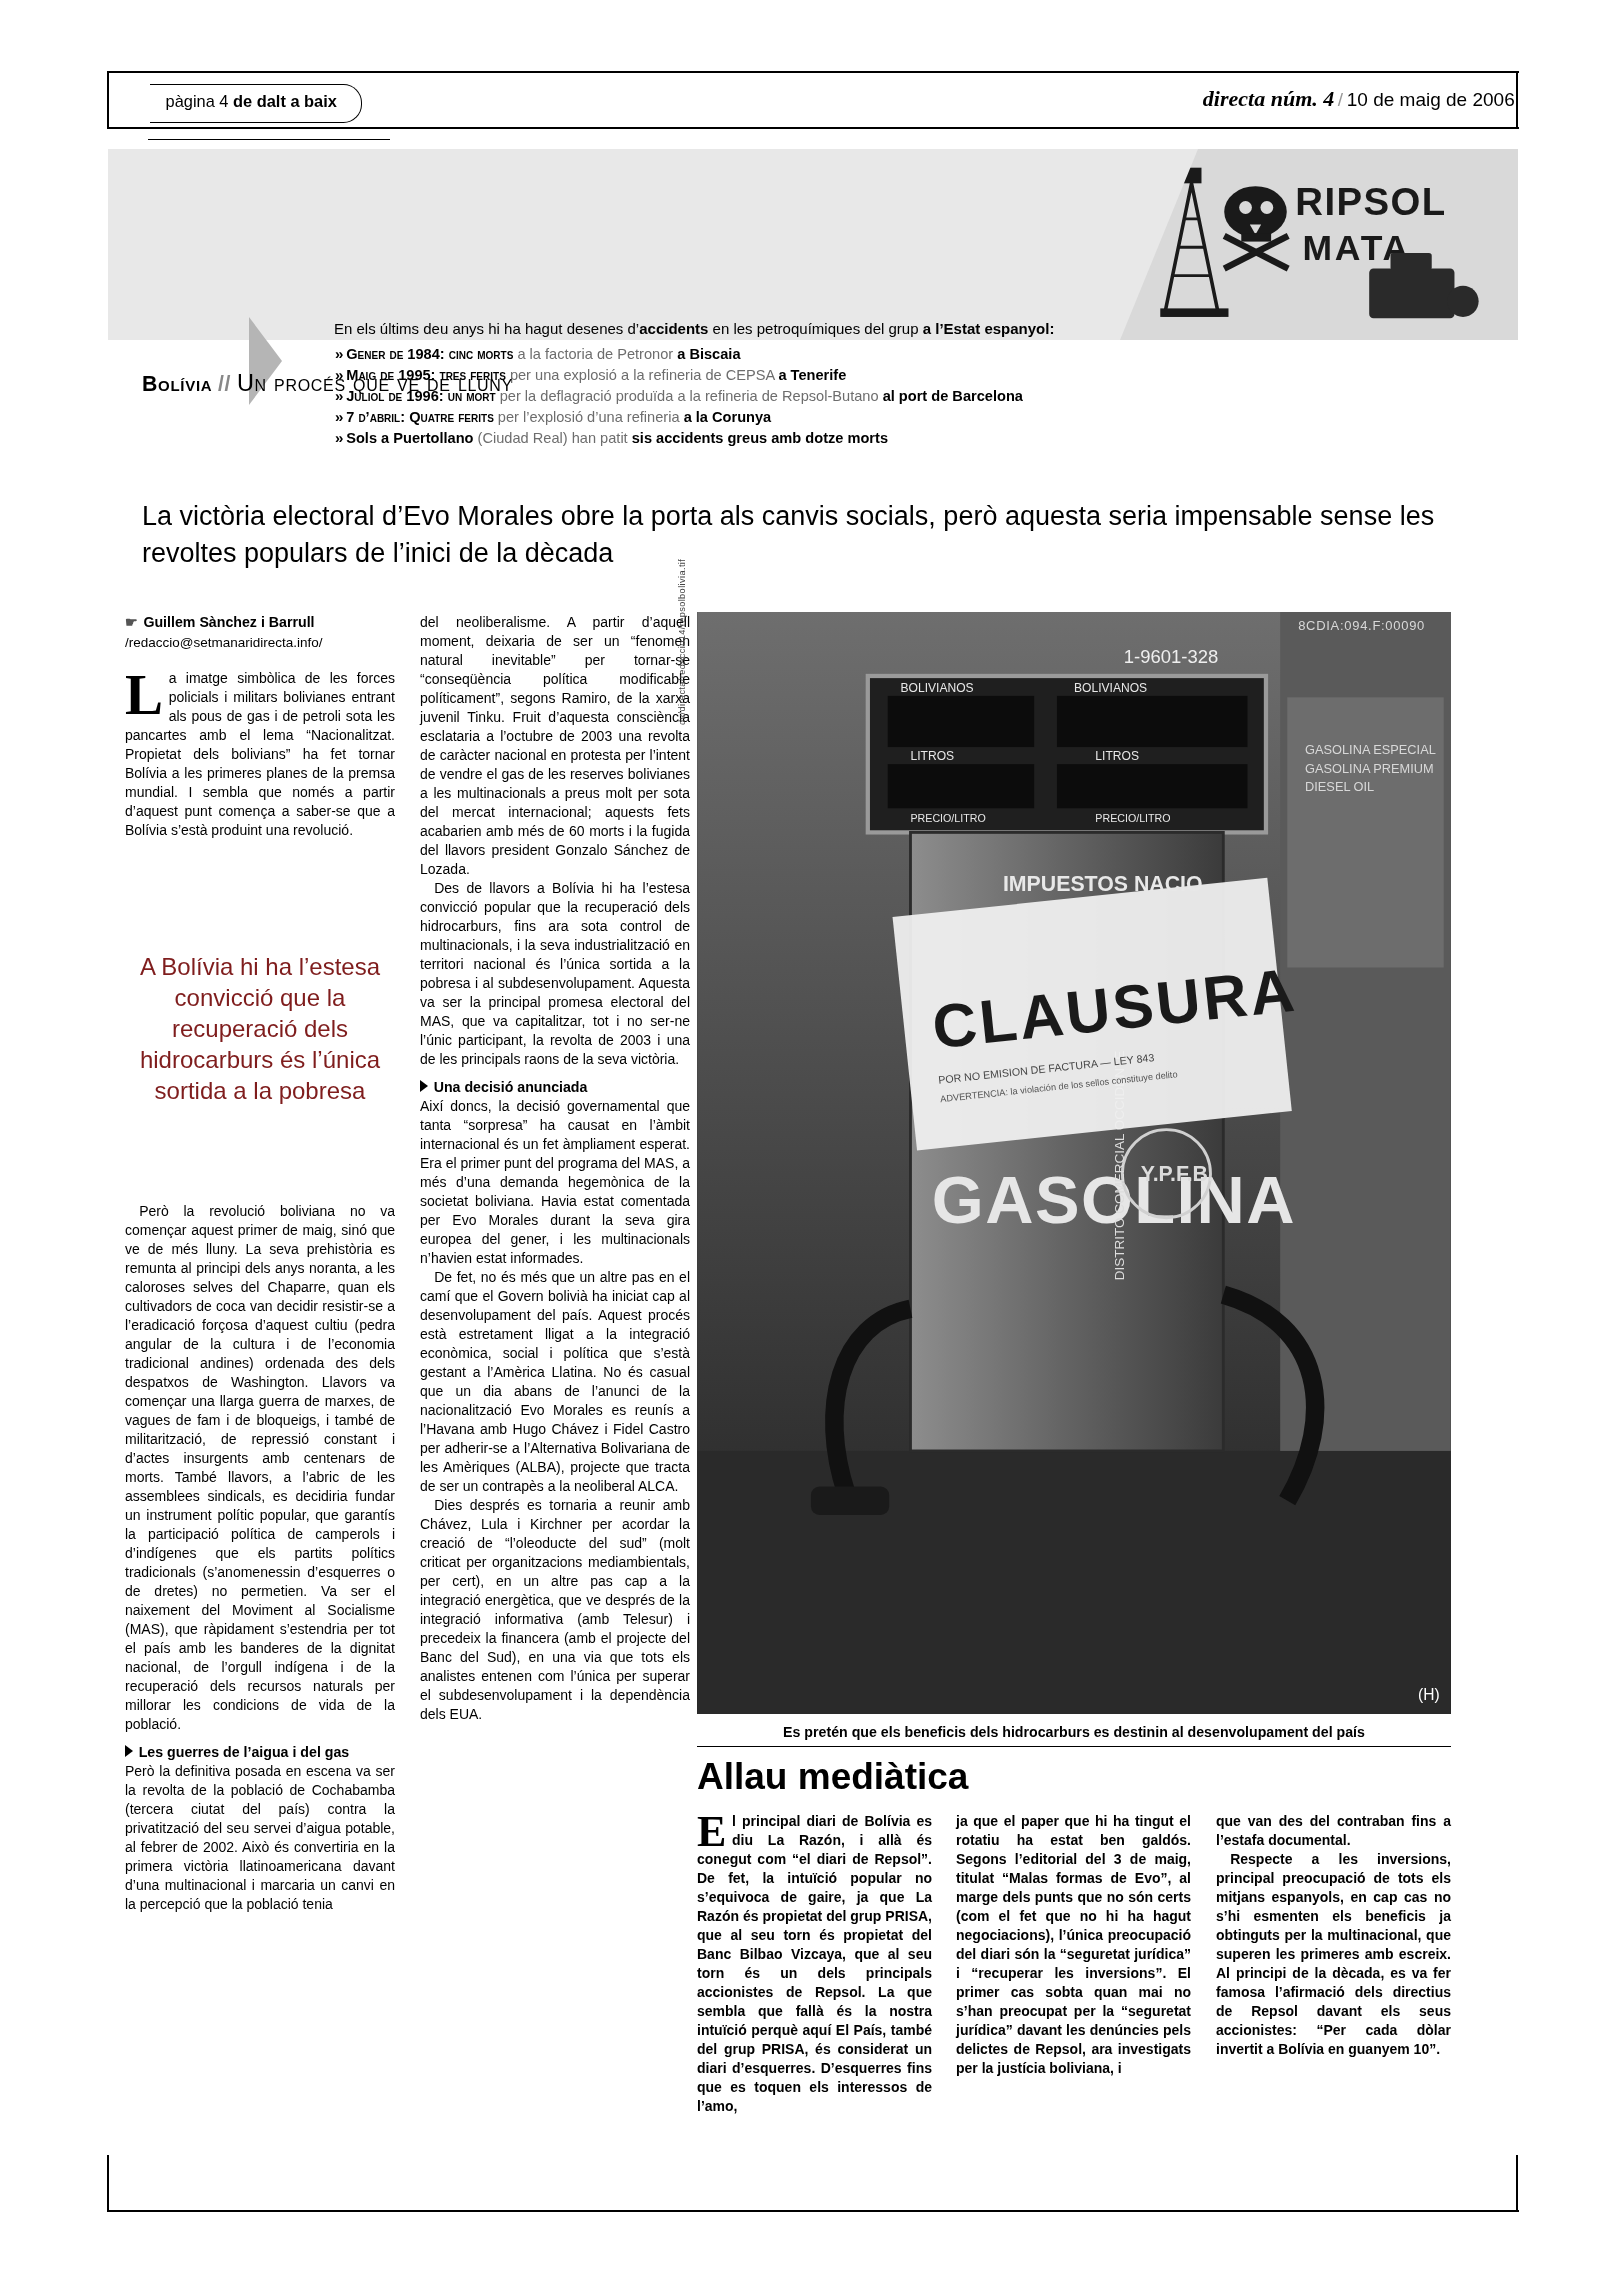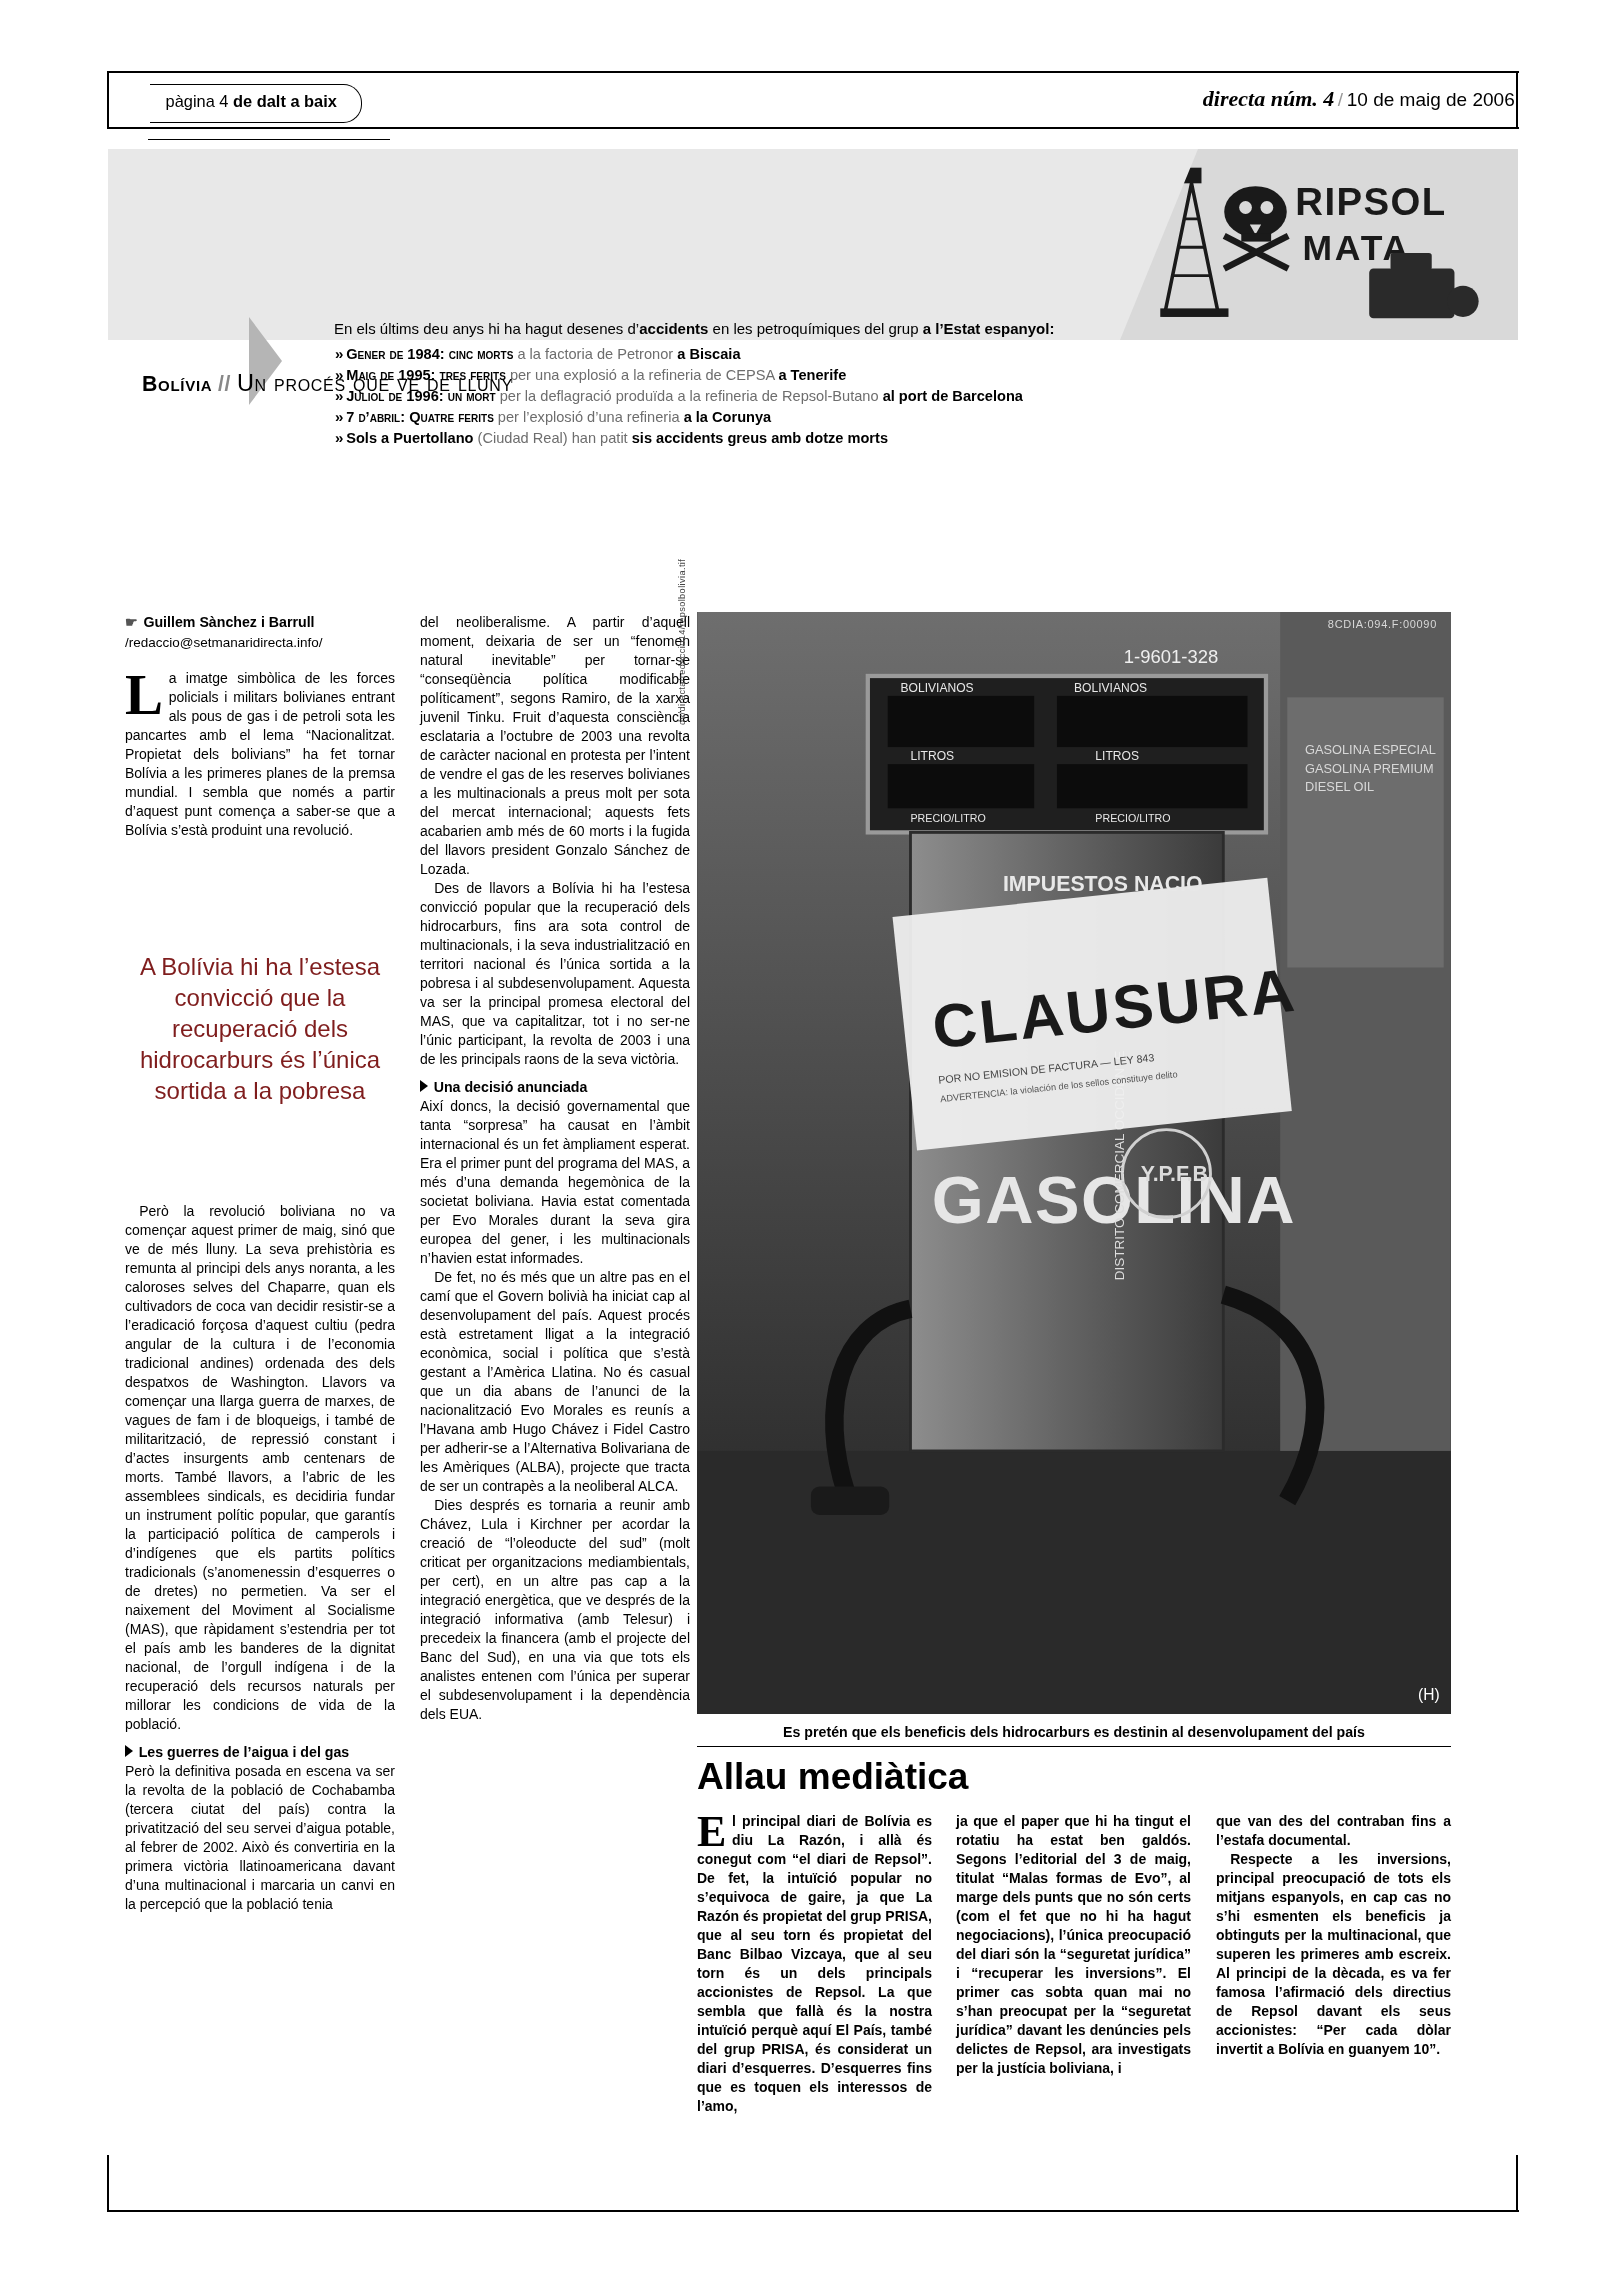--- a/index.html
+++ b/index.html
@@ -67,21 +67,21 @@
   }
 
   .subhead { font-weight:bold; font-size:14.2px; margin-top:8.5px; }
   .subhead .tri { display:inline-block; width:0; height:0; border-left:8.5px solid #000;
                   border-top:6.4px solid transparent; border-bottom:6.4px solid transparent; margin-right:5.7px; }
 
   
   .photo { position:absolute; left:697px; top:612px; width:754px; height:1102px; background:#2f2f2f; overflow:hidden; }
   .photo-credit-v { position:absolute; left:677px; top:725px; width:171px; transform:rotate(-90deg); transform-origin:0 0;
                     font-size:9.2px; color:#444; letter-spacing:0.4px; }
-  .photo-code { position:absolute; right:14px; top:5.7px; font-size:11px; color:#d8d8d8; letter-spacing:0.7px; }
+  .photo-code { position:absolute; right:26px; top:5.7px; font-size:13px; color:#d8d8d8; letter-spacing:0.7px; }
   .photo-h { position:absolute; right:11.4px; bottom:10px; font-size:15.6px; color:#fff; }
   .caption { position:absolute; left:697px; top:1724px; width:754px; text-align:center; font-size:14.2px; font-weight:bold; }
 
   
   .sub-title { position:absolute; left:697px; top:1756px; font-size:37px; font-weight:bold; }
   .rule-under-title { position:absolute; left:697px; top:1746px; width:754px; height:1.4px; background:#000; }
 
   .bottom-col { position:absolute; top:1812px; font-size:14px; line-height:19px; text-align:justify; }
   .bottom-col p { margin:0; text-indent:14.2px; }
   .bottom-col p.noind { text-indent:0; }
@@ -149,20 +149,21 @@
           <circle cx="432" cy="196" r="22"></circle>
         </g>
       </svg>
     </div>
   </div>
 
   <div class="kicker">
     <span class="b1">Bolívia</span><span class="sl">//</span><span class="b2">Un procés que ve de lluny</span>
   </div>
 
+  <div class="standfirst">La victòria electoral d’Evo Morales obre la porta als canvis socials, però aquesta seria impensable sense les revoltes populars de l’inici de la dècada</div>
 
   <div class="col" style="left:125px; top:613px; width:270px;">
     <div class="byline"><span class="arrow">☛</span><span>Guillem Sànchez i Barrull</span></div>
     <div class="bylinemail">/redaccio@setmanaridirecta.info/</div>
     <p class="noind dropcap-p" style="margin-top:17px;"><span class="dropcap">L</span><span>a imatge simbòlica de les forces policials i militars bolivianes entrant als pous de gas i de petroli sota les pancartes amb el lema “Nacionalitzat. Propietat dels bolivians” ha fet tornar Bolívia a les primeres planes de la premsa mundial. I sembla que només a partir d’aquest punt comença a saber-se que a Bolívia s’està produint una revolució.</span></p>
   </div>
 
   <div class="pullquote">A Bolívia hi ha l’estesa convicció que la recuperació dels hidrocarburs és l’única sortida a la pobresa</div>
 
   <div class="col" style="left:125px; top:1202px; width:270px;">

